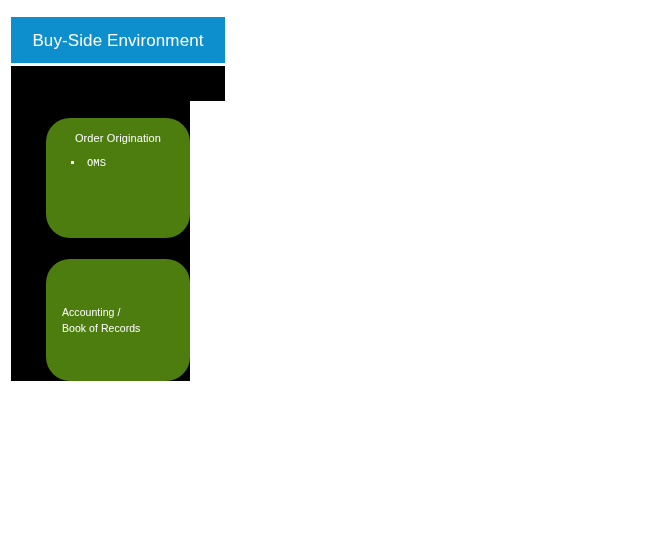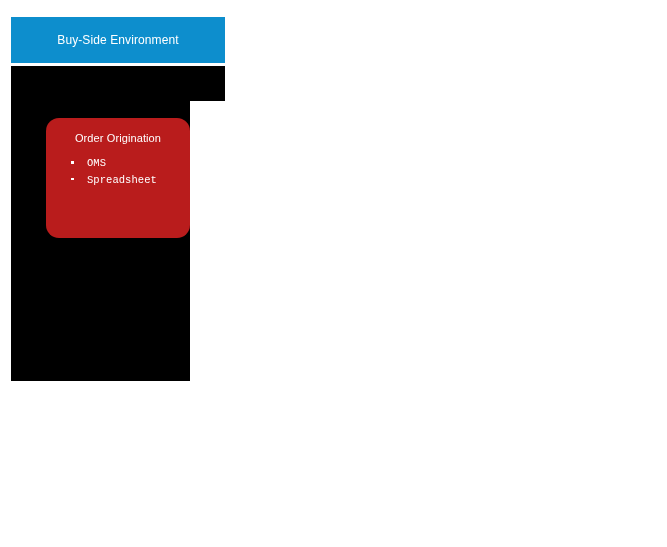--- a/index.html
+++ b/index.html
@@ -32,21 +32,21 @@
     width: 214px;
     height: 46px;
     background: #0d8ecd;
     display: flex;
     align-items: center;
     justify-content: center;
     box-sizing: border-box;
   }
   .group-header-label {
     color: #ffffff;
-    font-size: 12px;
+    font-size: 17px;
     line-height: 13px;
     letter-spacing: 0.1px;
     text-align: right;
     white-space: nowrap;
   }
 
   
   .group-body-wide {
     position: absolute;
     left: 11px;
@@ -60,22 +60,22 @@
     left: 11px;
     top: 101px;
     width: 179px;
     height: 280px;
     background: #000000;
   }
 
   
   .card {
     position: absolute;
-    background: #b91c1c;
-    border-radius: 13px;
+    background: #4d7c0f;
+    border-radius: 24px;
     box-sizing: border-box;
     color: #ffffff;
   }
 
   .card-origination {
     left: 46px;
     top: 118px;
     width: 144px;
     height: 120px;
     padding: 13px 10px 10px 10px;
@@ -144,21 +144,23 @@
     <span class="group-header-label">Buy-Side Environment</span>
   </div>
 
   <div class="card card-origination">
     <div class="card-title">Order Origination</div>
     <ul class="bullet-list">
       <li>
         <span class="bullet-glyph"></span>
         <span>OMS</span>
       </li>
-      <li>
-        <span class="bullet-glyph"></span>
-        <span>Spreadsheet</span>
-      </li>
     </ul>
   </div>
 
+  <div class="card card-accounting">
+    <div class="card-text">
+      <span class="line">Accounting /</span>
+      <span class="line">Book of Records</span>
+    </div>
+  </div>
 
 </div>
 
 </body></html>

